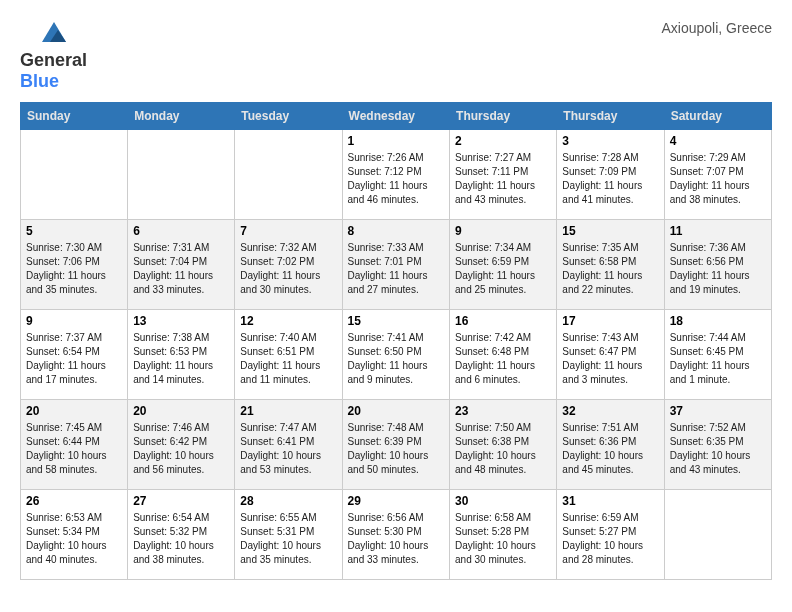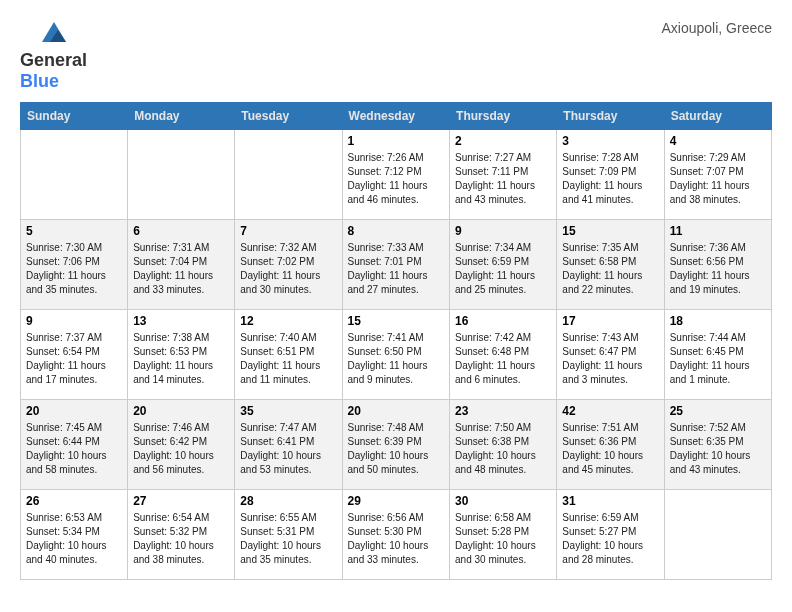--- a/index.html
+++ b/index.html
@@ -196,37 +196,37 @@
       <tr class="week-row-even">
         <td>
           <div class="day-num">20</div>
           <div class="day-info">Sunrise: 7:45 AM<br>Sunset: 6:44 PM<br>Daylight: 10 hours<br>and 58 minutes.</div>
         </td>
         <td>
           <div class="day-num">20</div>
           <div class="day-info">Sunrise: 7:46 AM<br>Sunset: 6:42 PM<br>Daylight: 10 hours<br>and 56 minutes.</div>
         </td>
         <td>
-          <div class="day-num">35</div>
+          <div class="day-num">21</div>
           <div class="day-info">Sunrise: 7:47 AM<br>Sunset: 6:41 PM<br>Daylight: 10 hours<br>and 53 minutes.</div>
         </td>
         <td>
           <div class="day-num">20</div>
           <div class="day-info">Sunrise: 7:48 AM<br>Sunset: 6:39 PM<br>Daylight: 10 hours<br>and 50 minutes.</div>
         </td>
         <td>
           <div class="day-num">23</div>
           <div class="day-info">Sunrise: 7:50 AM<br>Sunset: 6:38 PM<br>Daylight: 10 hours<br>and 48 minutes.</div>
         </td>
         <td>
-          <div class="day-num">42</div>
+          <div class="day-num">32</div>
           <div class="day-info">Sunrise: 7:51 AM<br>Sunset: 6:36 PM<br>Daylight: 10 hours<br>and 45 minutes.</div>
         </td>
         <td>
-          <div class="day-num">25</div>
+          <div class="day-num">37</div>
           <div class="day-info">Sunrise: 7:52 AM<br>Sunset: 6:35 PM<br>Daylight: 10 hours<br>and 43 minutes.</div>
         </td>
       </tr>
       <tr class="week-row-odd">
         <td>
           <div class="day-num">26</div>
           <div class="day-info">Sunrise: 6:53 AM<br>Sunset: 5:34 PM<br>Daylight: 10 hours<br>and 40 minutes.</div>
         </td>
         <td>
           <div class="day-num">27</div>

